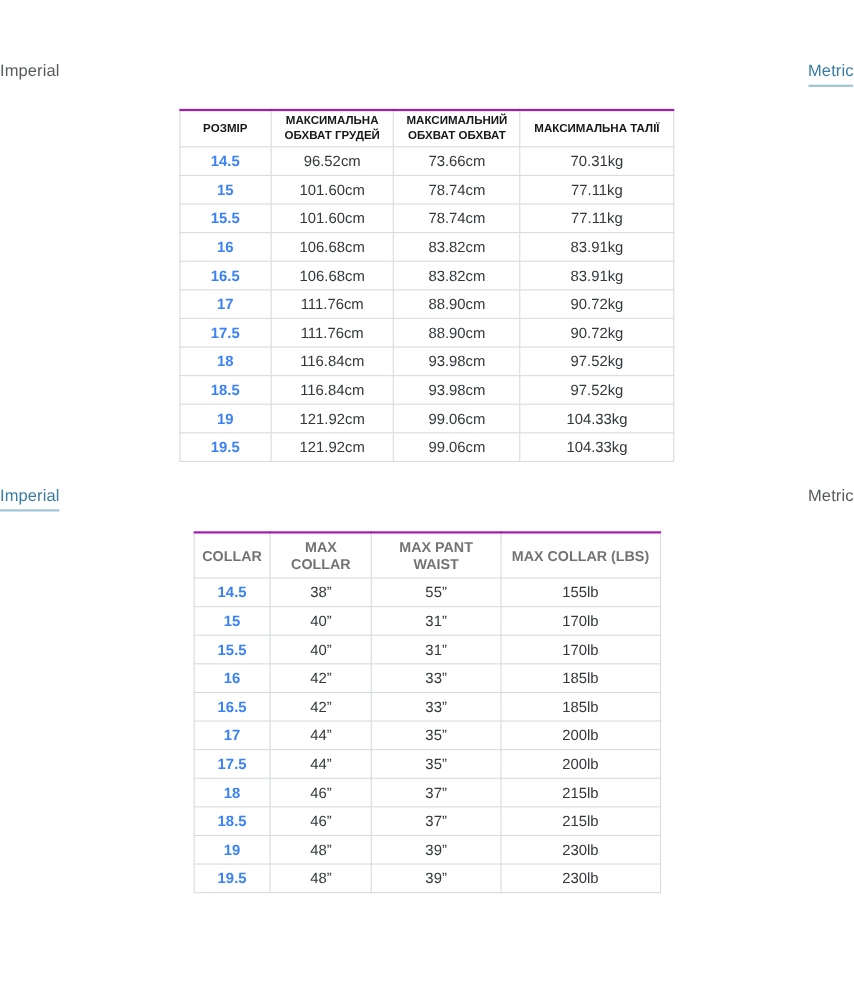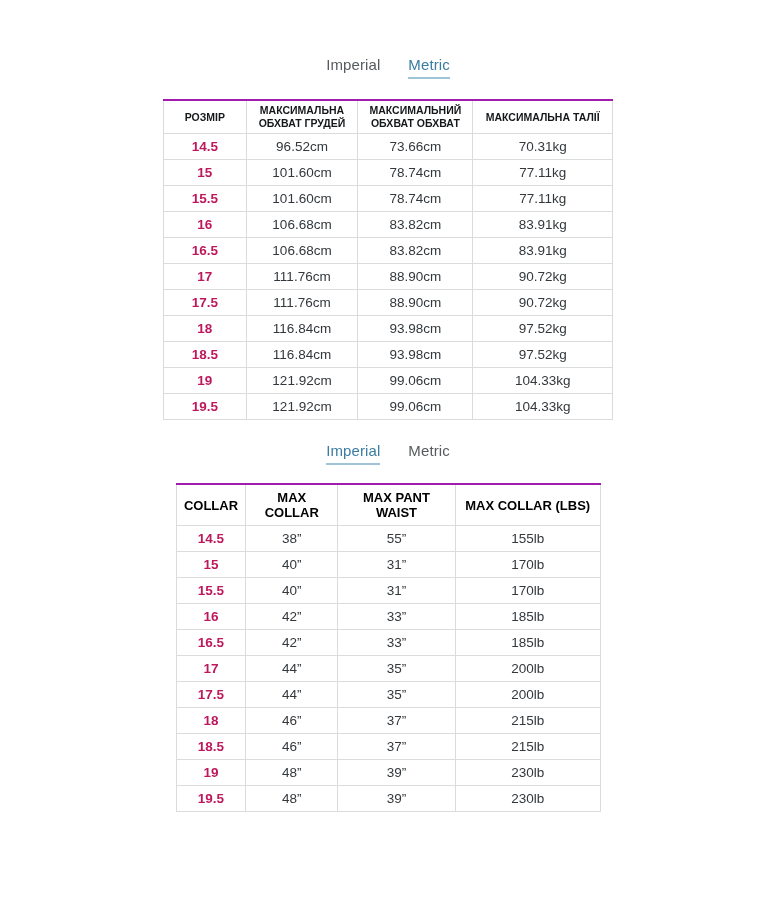--- a/index.html
+++ b/index.html
@@ -14,21 +14,21 @@
     height: 900px;
     background: #ffffff;
     overflow: hidden;
   }
   .section {
     width: 100%;
   }
   
   .tabs {
     display: flex;
-    justify-content: center;
+    justify-content: space-between;
     align-items: flex-start;
     gap: 28px;
     font-size: 15px;
   }
   .tabs.first { padding-top: 56px; }
   .tabs.second { padding-top: 22px; }
   .tab {
     color: #565b5e;
     padding-bottom: 4px;
     border-bottom: 2px solid transparent;
@@ -59,33 +59,33 @@
   .section-metric th {
     font-size: 10.5px;
     line-height: 1.25;
     padding: 3px 4px;
     color: #15181b;
     font-weight: 700;
   }
   .section-imperial th {
     font-size: 13px;
     padding: 5px 4px;
-    color: #000000;
+    color: #737373;
     font-weight: 700;
   }
   table.size-table td {
     font-size: 13.5px;
     color: #33383c;
     padding: 3px 4px;
     height: 19px;
     line-height: 19px;
   }
   table.size-table td.size-cell {
     font-weight: 700;
-    color: #be185d;
+    color: #3b82f6;
   }
 </style>
 </head>
 <body>
 
 <div class="page">
 
   <section class="section section-metric">
     <nav class="tabs first">
         <span class="tab">Imperial</span>

